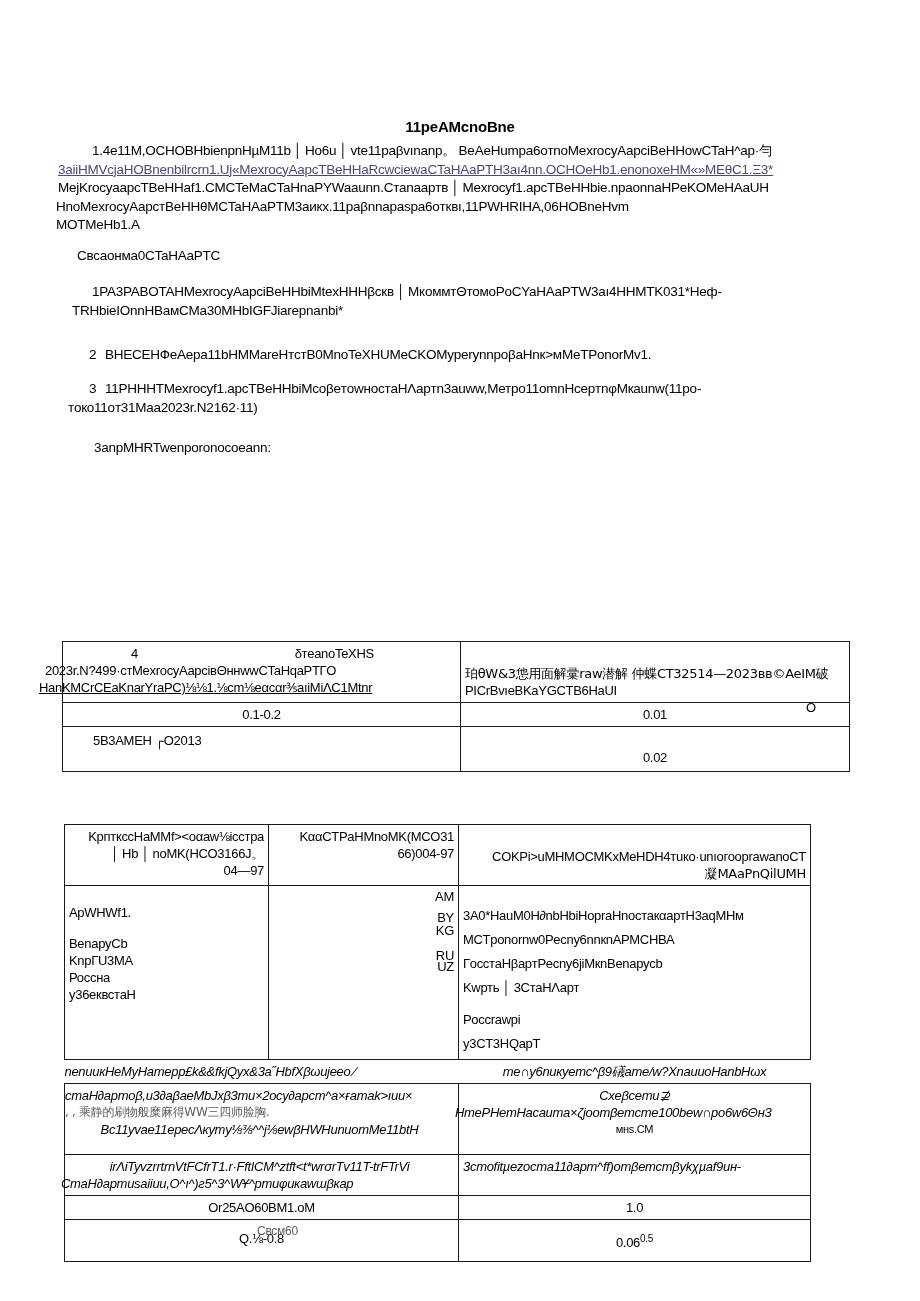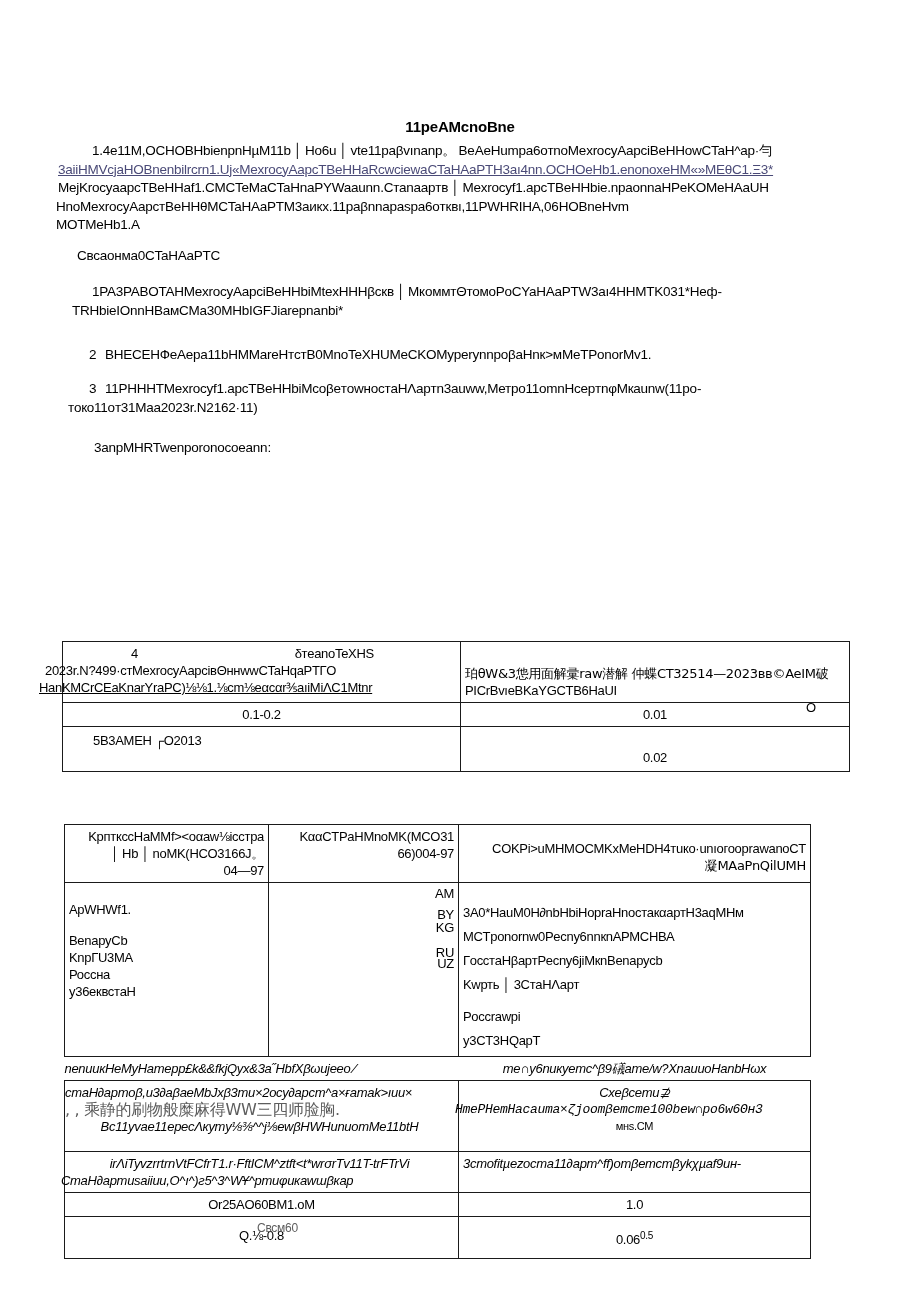--- a/index.html
+++ b/index.html
@@ -230,21 +230,21 @@
         <td class="col-1 ctr" style="height:46px;">
           <div style="margin-left:-14px; white-space:nowrap;">KрпткссHaMMf&gt;&lt;оαaw⅛iсcтpa</div>
           <div>│ Hb │ noMK(HCO3166J。</div>
           <div>04—97</div>
         </td>
         <td class="col-2 ctr">
           <div style="margin-left:-6px; white-space:nowrap;">KααCTPaHMnoMK(MCO31</div>
           <div>66)004-97</div>
         </td>
         <td class="col-3 ctr">
-          <div style="margin-top:12px;">COKPi&gt;uMHMOCMKxMeHDH4тuко·unıогоoprawanoCT</div>
+          <div style="margin-top:20px;">COKPi&gt;uMHMOCMKxMeHDH4тuко·unıогоoprawanoCT</div>
           <div class="cjk">凝ΜAaPnQilUMH</div>
         </td>
       </tr>
 
       <tr class="t2-body">
         <td class="col-1" style="height:130px; padding-top:18px;">
           <div>ApWHWf1.</div>
           <div style="margin-top:14px;">BenapyCb</div>
           <div>KnpГU3MA</div>
           <div>Россна</div>
@@ -268,26 +268,26 @@
       </tr>
 
       <tr class="ital-row">
         <td colspan="2" style="border:none; padding-left:0;">nenuuкHeMyHamepp£k&amp;&amp;fkjQyx&amp;3a˝HbfXβωujeeo ∕</td>
         <td style="border:none; text-align:center;">me∩y6nuкyemc^β9礒ame/w?XnauuoHanbHωx</td>
       </tr>
 
       <tr class="ital-row">
         <td colspan="2" style="height:64px; padding-left:0;">
           <div>cmaH∂apmoβ,u3∂aβaeMbJxβ3mu×2ocy∂apcm^a×ғamak&gt;ıuu×</div>
-          <div class="cjk ghost" style="font-style:normal; font-size:16px;">, , 乘静的刷物般糜麻得WW三四师脸胸.</div>
+          <div class="cjk ghost" style="font-style:normal; font-size:12px;">, , 乘静的刷物般糜麻得WW三四师脸胸.</div>
           <div style="text-align:center;">Вc11yvae11epecΛкyтy⅛⅜^^j⅛ewβHWHunuomMe11btH</div>
         </td>
         <td style="height:64px;">
           <div style="text-align:center;">Схeβcemu⊉</div>
-          <div style="margin-left:-8px;font-family:Liberation Mono, monospace;">HmePHemHacauma×ζjoomβemcme100bew∩po6w6Θн3</div>
+          <div style="margin-left:-8px;">HmePHemHacauma×ζjoomβemcme100bew∩po6w6Θн3</div>
           <div class="smc" style="text-align:center; font-style:normal;">мнѕ.CM</div>
         </td>
       </tr>
 
       <tr class="ital-row">
         <td colspan="2" style="height:34px; padding-left:0;">
           <div style="text-align:center;">irΛiTyvzrrtrnVtFCfrT1.r·FftICM^ztft&lt;t*wrσrTv11T-trFTrVi</div>
           <div style="margin-left:-4px;">CmaH∂apmusaiiuu,O^ı^)г5^3^WҰ^рmuφuкawшβкap</div>
         </td>
         <td style="height:34px;">3cmofitµezocma11∂apm^ff)omβemcmβykχµaf9ин-</td>

